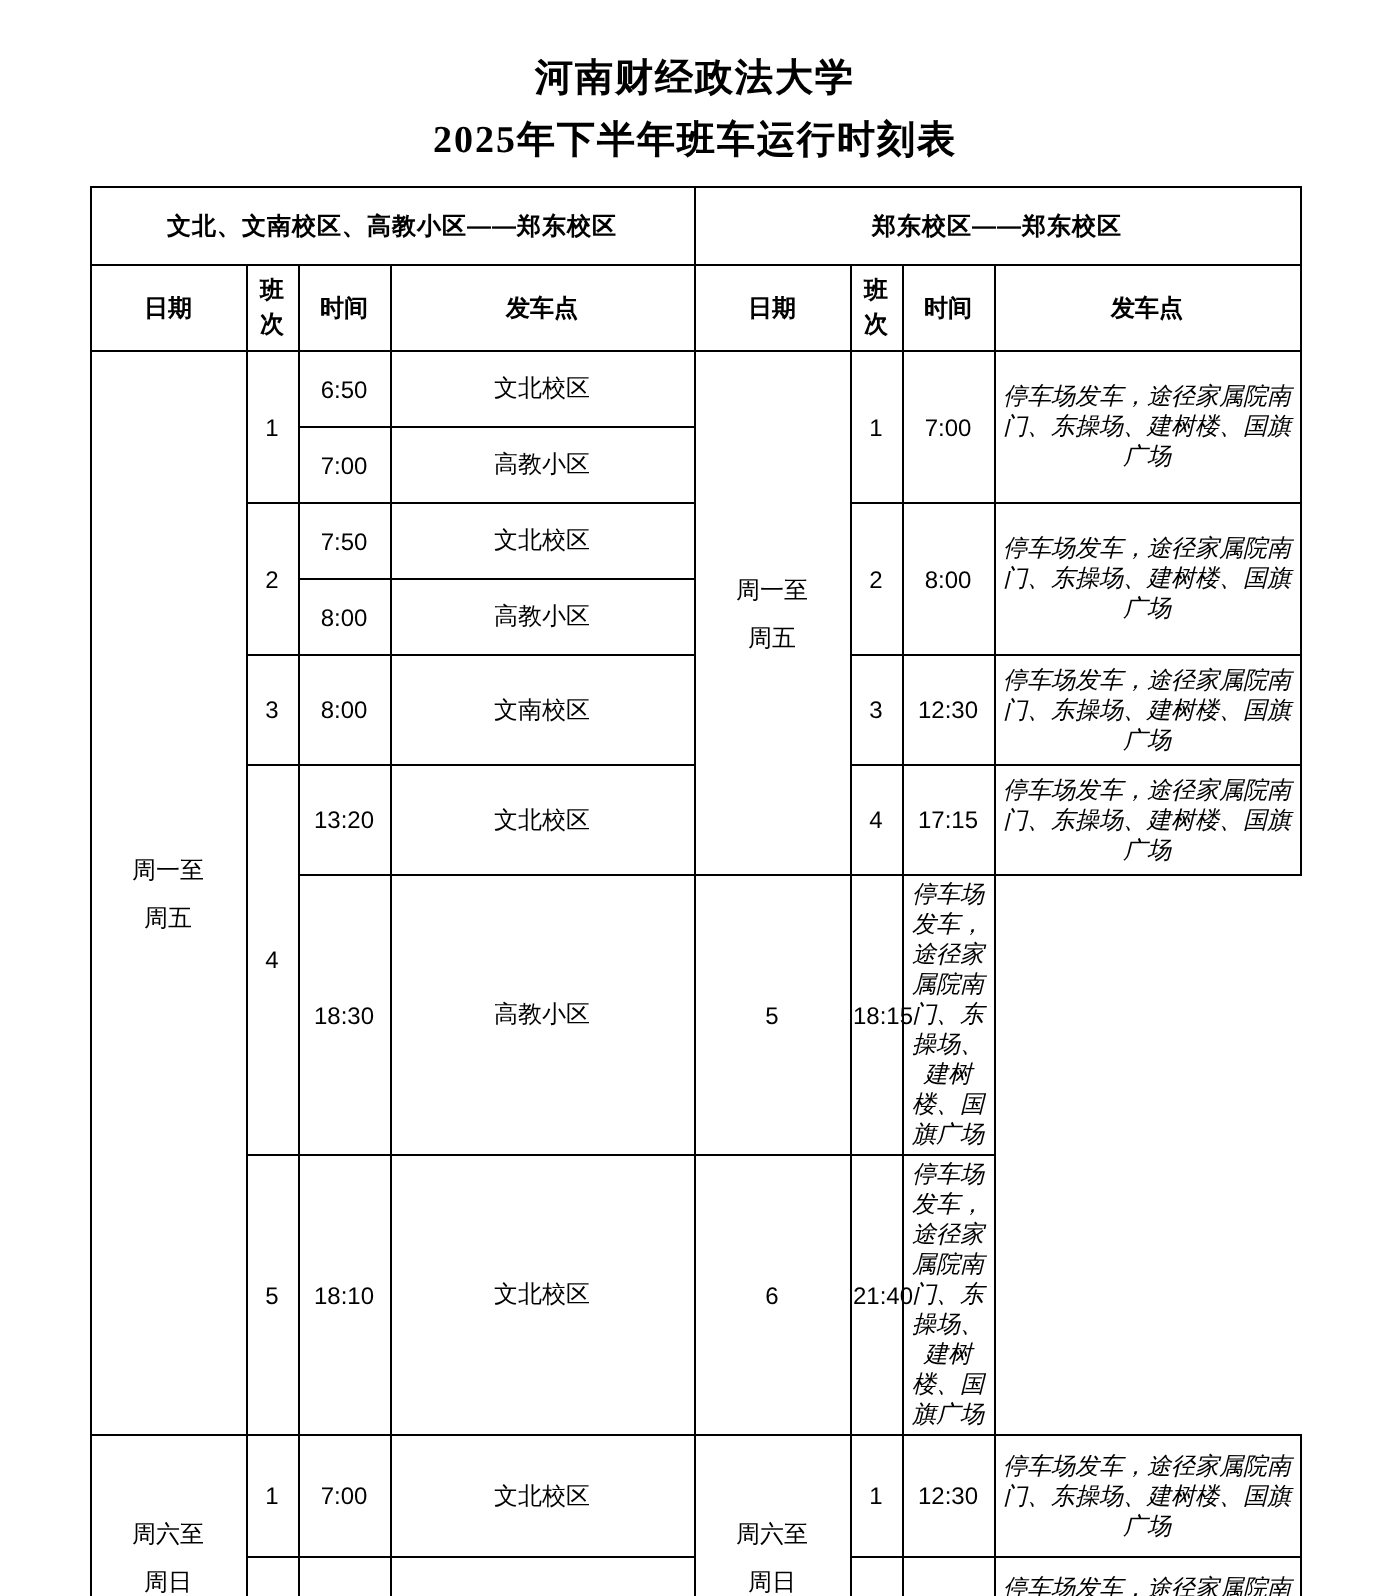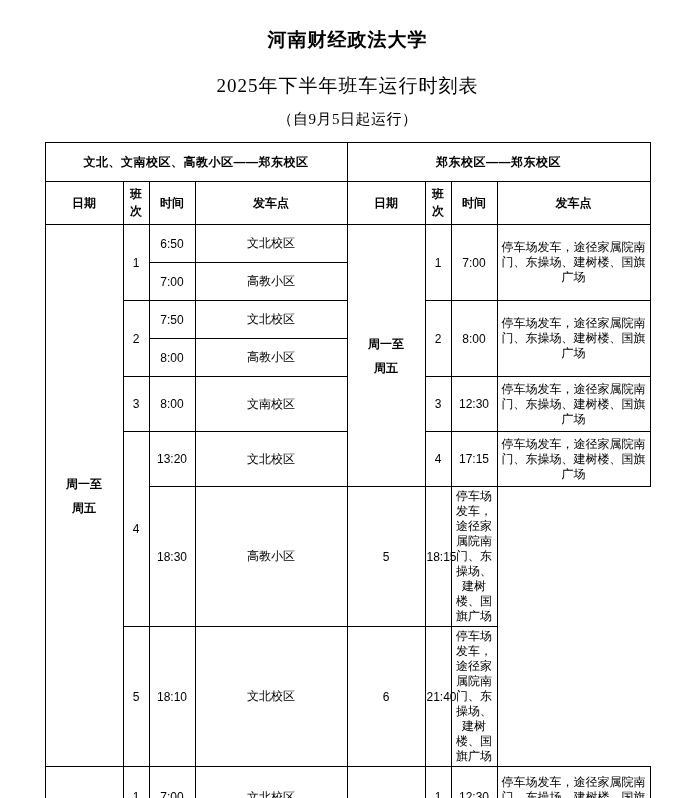--- a/index.html
+++ b/index.html
@@ -26,24 +26,23 @@
     padding-top: 25px;
   }
   .title1 {
     font-size: 19px;
     font-weight: bold;
     letter-spacing: 1px;
     line-height: 30px;
   }
   .title2 {
     font-size: 19px;
-    font-weight: normal;
+    font-weight: bold;
     letter-spacing: 1px;
     line-height: 32px;
-    margin-top: 15px;
   }
   .subtitle {
     font-size: 15px;
     line-height: 34px;
     letter-spacing: 0.5px;
   }
   table.schedule {
     border-collapse: collapse;
     margin: 6px auto 0 auto;
     width: 605px;
@@ -62,48 +61,48 @@
     font-size: 13.5px;
     height: 34px;
     letter-spacing: 0.5px;
   }
   .col-head {
     font-weight: bold;
     font-size: 13px;
     height: 38px;
   }
   .day-cell {
-    font-weight: bold;
+    font-weight: normal;
     font-size: 13px;
     line-height: 24px;
   }
   .run-cell {
     font-size: 12.5px;
   }
   .time-cell {
     font-size: 12.5px;
   }
   .stop-cell {
     font-size: 12.5px;
   }
   .stop-multi {
     font-size: 11.5px;
     line-height: 15px;
     padding: 3px 4px;
+    font-style: italic;
   }
 </style>
 </head>
 <body>
 
 <div class="page">
 
   <div class="title-block">
     <div class="title1">河南财经政法大学</div>
     <div class="title2">2025年下半年班车运行时刻表</div>
-    <div class="subtitle">（自9月5日起运行）</div>
   </div>
 
   <table class="schedule">
     <colgroup>
       <col style="width:78px">
       <col style="width:26px">
       <col style="width:46px">
       <col style="width:152px">
       <col style="width:78px">
       <col style="width:26px">

